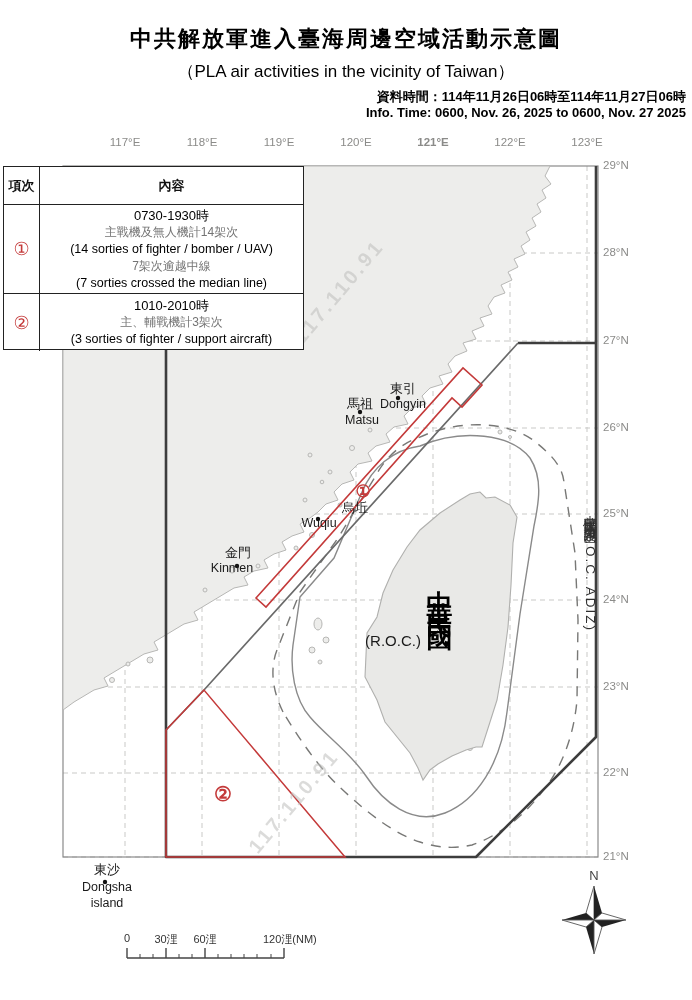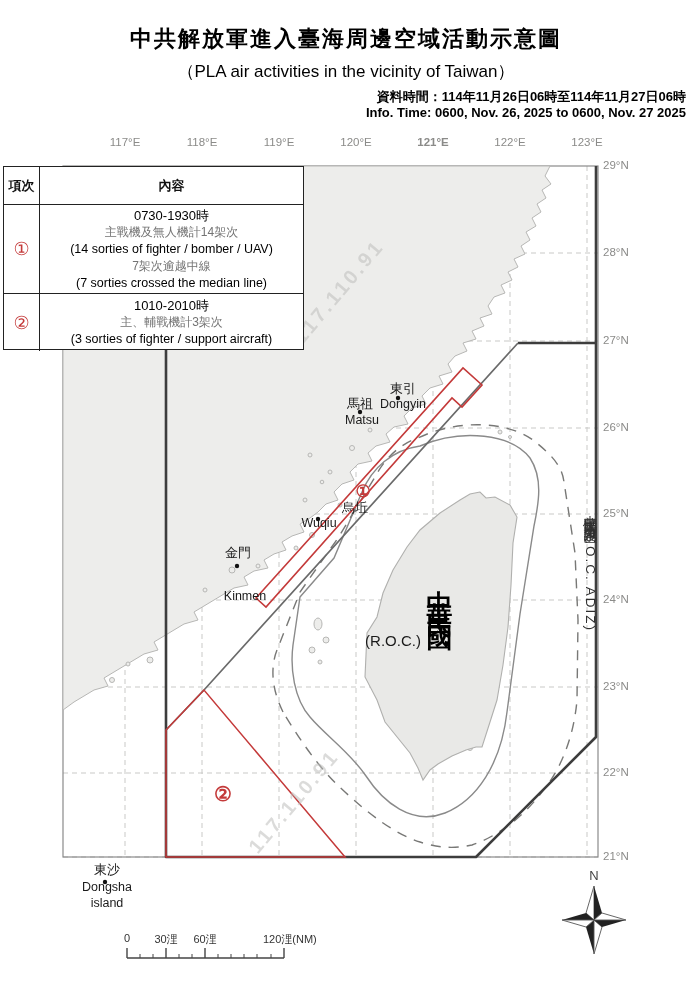--- a/index.html
+++ b/index.html
@@ -213,21 +213,21 @@
   <div class="lbl geo" style="left:603px;top:766px;">22°N</div>
   <div class="lbl geo" style="left:603px;top:850px;">21°N</div>
 
   <div class="lbl ctr place-zh" style="left:403px;top:380px;">東引</div>
   <div class="lbl ctr place-en" style="left:403px;top:397px;">Dongyin</div>
   <div class="lbl ctr place-zh" style="left:360px;top:395px;">馬祖</div>
   <div class="lbl ctr place-en" style="left:362px;top:413px;">Matsu</div>
   <div class="lbl ctr place-zh" style="left:319px;top:499px;margin-left:36px;">烏坵</div>
   <div class="lbl ctr place-en" style="left:319px;top:516px;">Wuqiu</div>
   <div class="lbl ctr place-zh" style="left:238px;top:544px;">金門</div>
-  <div class="lbl ctr place-en" style="left:245px;top:561px;margin-top:28px;">Kinmen</div>
+  <div class="lbl ctr place-en" style="left:232px;top:561px;">Kinmen</div>
   <div class="lbl ctr place-zh" style="left:107px;top:861px;">東沙</div>
   <div class="lbl ctr place-en" style="left:107px;top:880px;">Dongsha</div>
   <div class="lbl ctr place-en" style="left:107px;top:896px;">island</div>
 
   <div class="lbl ctr zone" style="left:363px;top:481px;font-size:17px;">①</div>
   <div class="lbl ctr zone" style="left:223px;top:782px;font-size:20px;">②</div>
 
   <div class="lbl tw-label">中華民國</div>
   <div class="lbl ctr roc-label">(R.O.C.)</div>
 

